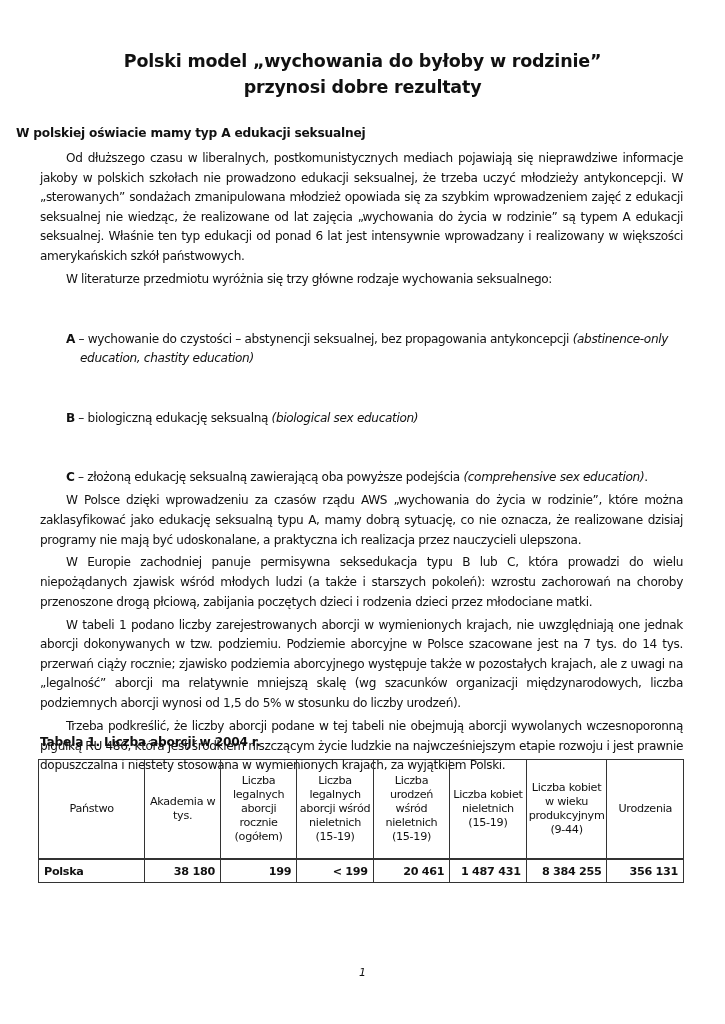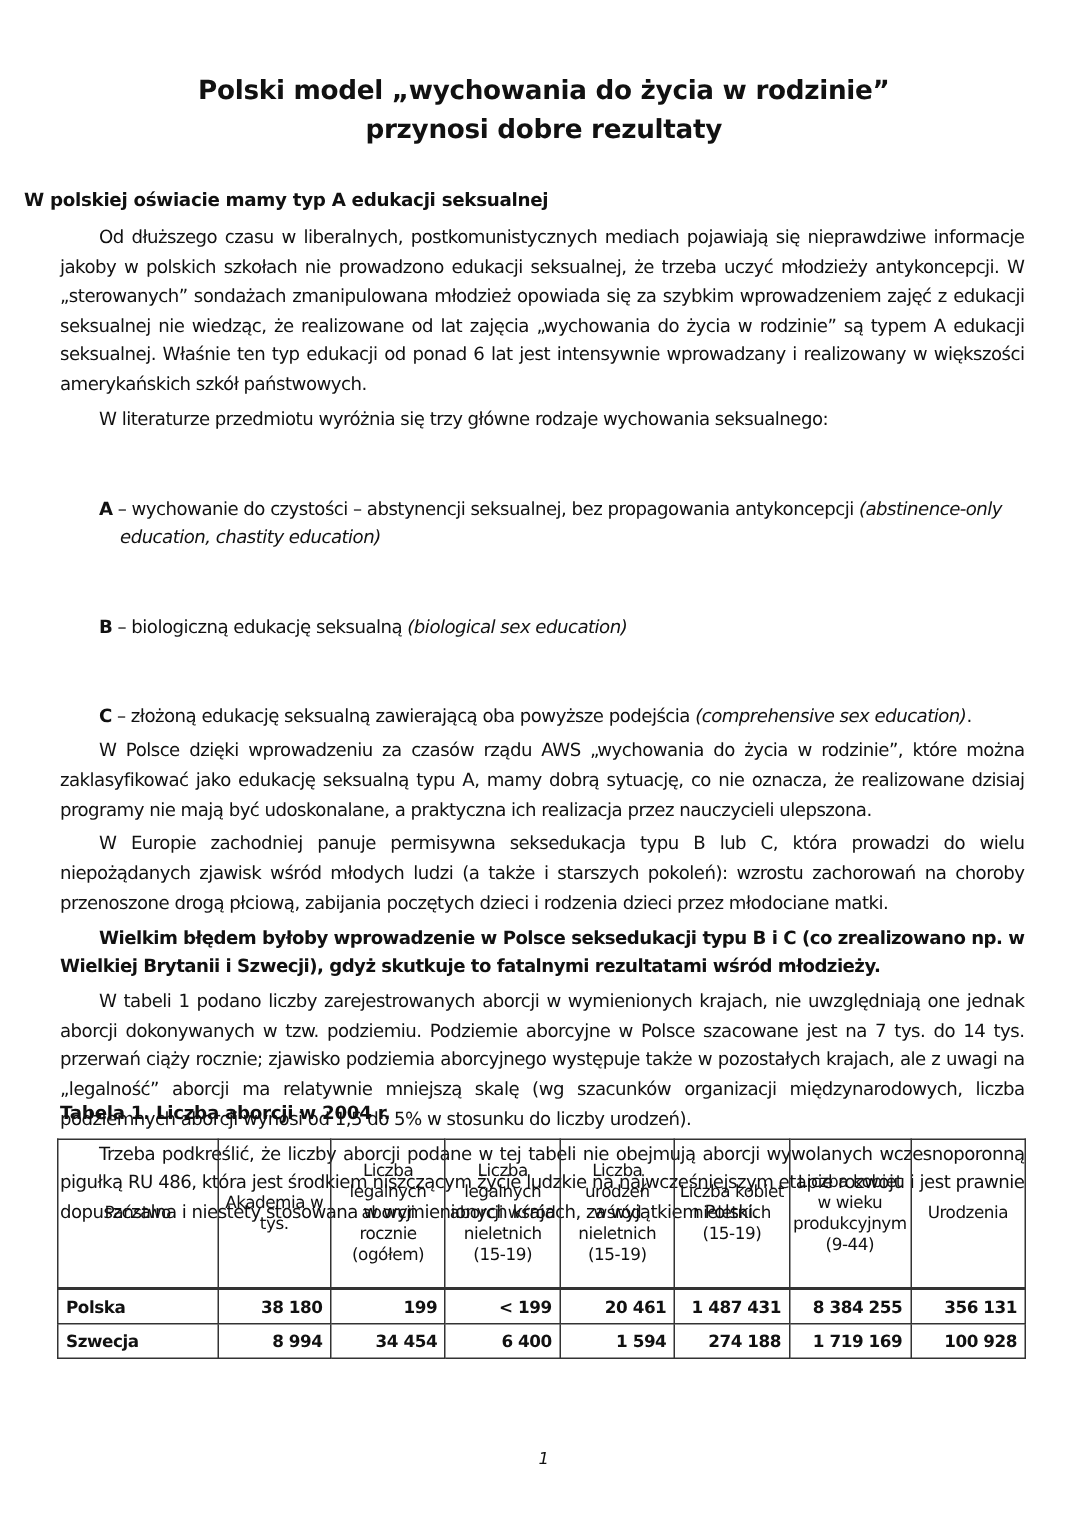--- a/index.html
+++ b/index.html
@@ -46,35 +46,34 @@
   table.data tr.last td { height: 28px; }
   .page-number {
     position: absolute; left: 0; width: 725px; top: 966px;
     text-align: center; font-size: 11px; font-style: italic;
   }
 </style>
 </head>
 <body>
 
 <div class="title">
-  <div>Polski model „wychowania do życia w rodzinie”</div>
+  <div>Polski model „wychowania do byłoby w rodzinie”</div>
   <div>przynosi dobre rezultaty</div>
 </div>
 
 <div class="subhead">W polskiej oświacie mamy typ A edukacji seksualnej</div>
 
 <div class="body">
   <p>Od dłuższego czasu w liberalnych, postkomunistycznych mediach pojawiają się nieprawdziwe informacje jakoby w polskich szkołach nie prowadzono edukacji seksualnej, że trzeba uczyć młodzieży antykoncepcji. W „sterowanych” sondażach zmanipulowana młodzież opowiada się za szybkim wprowadzeniem zajęć z edukacji seksualnej nie wiedząc, że realizowane od lat zajęcia „wychowania do życia w rodzinie” są typem A edukacji seksualnej. Właśnie ten typ edukacji od ponad 6 lat jest intensywnie wprowadzany i realizowany w większości amerykańskich szkół państwowych.</p>
   <p>W literaturze przedmiotu wyróżnia się trzy główne rodzaje wychowania seksualnego:</p>
   <p class="list"><span class="b">A</span><span> – wychowanie do czystości – abstynencji seksualnej, bez propagowania antykoncepcji </span><span class="i">(abstinence-only education, chastity education)</span><span></span></p>
   <p class="list"><span class="b">B</span><span> – biologiczną edukację seksualną </span><span class="i">(biological sex education)</span><span></span></p>
   <p class="list"><span class="b">C</span><span> – złożoną edukację seksualną zawierającą oba powyższe podejścia </span><span class="i">(comprehensive sex education)</span><span>.</span></p>
   <p>W Polsce dzięki wprowadzeniu za czasów rządu AWS „wychowania do życia w rodzinie”, które można zaklasyfikować jako edukację seksualną typu A, mamy dobrą sytuację, co nie oznacza, że realizowane dzisiaj programy nie mają być udoskonalane, a praktyczna ich realizacja przez nauczycieli ulepszona.</p>
   <p>W Europie zachodniej panuje permisywna seksedukacja typu B lub C, która prowadzi do wielu niepożądanych zjawisk wśród młodych ludzi (a także i starszych pokoleń): wzrostu zachorowań na choroby przenoszone drogą płciową, zabijania poczętych dzieci i rodzenia dzieci przez młodociane matki.</p>
-  <p class="boldpara">Wielkim błędem byłoby wprowadzenie w Polsce seksedukacji typu B i C (co zrealizowano np. w Wielkiej Brytanii i Szwecji), gdyż skutkuje to fatalnymi rezultatami wśród młodzieży.</p>
   <p>W tabeli 1 podano liczby zarejestrowanych aborcji w wymienionych krajach, nie uwzględniają one jednak aborcji dokonywanych w tzw. podziemiu. Podziemie aborcyjne w Polsce szacowane jest na 7 tys. do 14 tys. przerwań ciąży rocznie; zjawisko podziemia aborcyjnego występuje także w pozostałych krajach, ale z uwagi na „legalność” aborcji ma relatywnie mniejszą skalę (wg szacunków organizacji międzynarodowych, liczba podziemnych aborcji wynosi od 1,5 do 5% w stosunku do liczby urodzeń).</p>
   <p>Trzeba podkreślić, że liczby aborcji podane w tej tabeli nie obejmują aborcji wywolanych wczesnoporonną pigułką RU 486, która jest środkiem niszczącym życie ludzkie na najwcześniejszym etapie rozwoju i jest prawnie dopuszczalna i niestety stosowana w wymienionych krajach, za wyjątkiem Polski.</p>
 </div>
 
 <div class="table-caption">Tabela 1. Liczba aborcji w 2004 r.</div>
 
 <table class="data">
   <colgroup>
     <col style="width:108px">
       <col style="width:76px">
@@ -101,26 +100,16 @@
     <tr>
       <td class="country">Polska</td>
       <td>38 180</td>
       <td>199</td>
       <td>&lt; 199</td>
       <td>20 461</td>
       <td>1 487 431</td>
       <td>8 384 255</td>
       <td>356 131</td>
     </tr>
-    <tr>
-      <td class="country">Szwecja</td>
-      <td>8 994</td>
-      <td>34 454</td>
-      <td>6 400</td>
-      <td>1 594</td>
-      <td>274 188</td>
-      <td>1 719 169</td>
-      <td>100 928</td>
-    </tr>
   </tbody>
 </table>
 
 <div class="page-number">1</div>
 
 </body></html>

